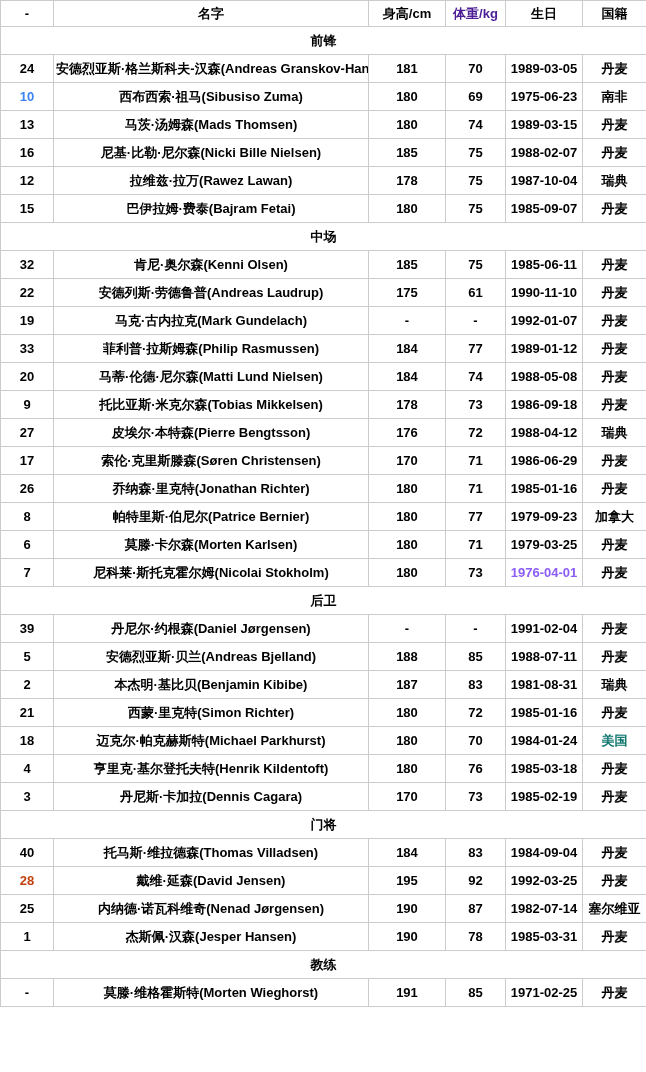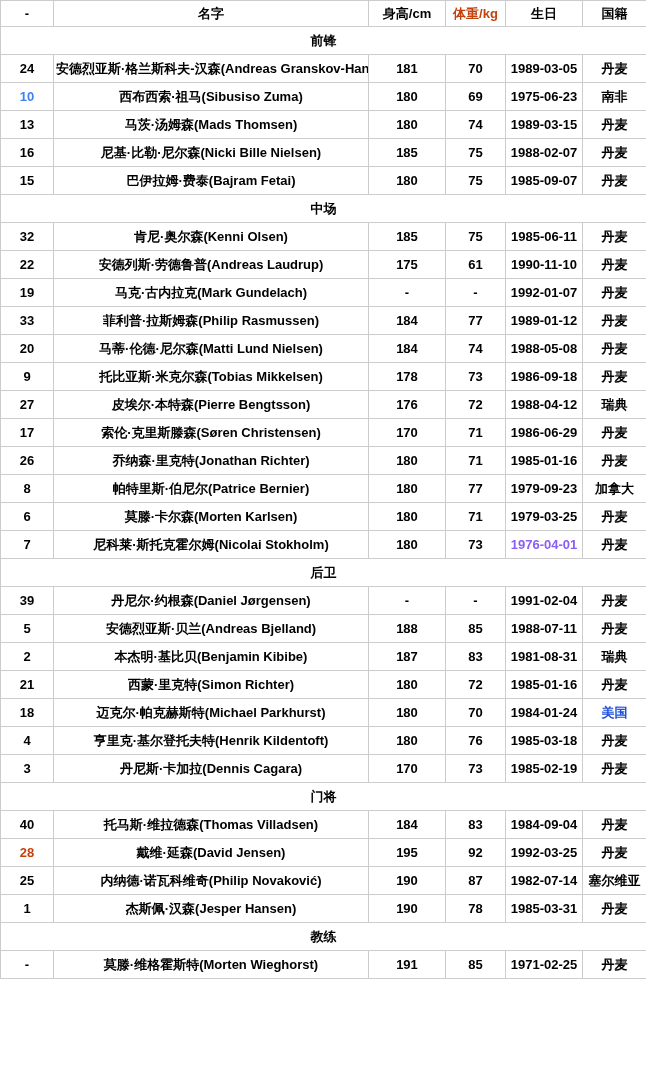--- a/index.html
+++ b/index.html
@@ -51,21 +51,21 @@
         <col class="c-height">
       <col class="c-weight">
         <col class="c-birth">
         <col class="c-nat">
     </colgroup>
     <thead>
       <tr>
         <th style="border-color: rgb(204, 204, 204); color: rgb(0, 0, 0);">-</th>
         <th style="border-color: rgb(204, 204, 204); color: rgb(0, 0, 0);">名字</th>
         <th style="border-color: rgb(204, 204, 204); color: rgb(0, 0, 0);">身高/cm</th>
-        <th style="border-color: rgb(204, 204, 204); color: #c2410c;">体重/kg</th>
+        <th style="border-color: rgb(204, 204, 204); color: #4c1d95;">体重/kg</th>
         <th style="border-color: rgb(204, 204, 204); color: rgb(0, 0, 0);">生日</th>
         <th style="border-color: rgb(204, 204, 204); color: rgb(0, 0, 0);">国籍</th>
       </tr>
     </thead>
     <tbody id="roster-body">
         <tr>
           <td colspan="6" class="section-cell" style="border-color: rgb(204, 204, 204); color: rgb(0, 0, 0);">前锋</td>
         </tr>
         <tr>
           <td style="border-color: rgb(204, 204, 204); color: rgb(0, 0, 0);">24</td>
@@ -91,20 +91,28 @@
           <td style="border-color: rgb(204, 204, 204); color: rgb(0, 0, 0);">1989-03-15</td>
           <td style="border-color: rgb(204, 204, 204); color: rgb(0, 0, 0);">丹麦</td>
         </tr>
         <tr>
           <td style="border-color: rgb(204, 204, 204); color: rgb(0, 0, 0);">16</td>
           <td style="border-color: rgb(204, 204, 204); color: rgb(0, 0, 0);">尼基·比勒·尼尔森(Nicki Bille Nielsen)</td>
           <td style="border-color: rgb(204, 204, 204); color: rgb(0, 0, 0);">185</td>
           <td style="border-color: rgb(204, 204, 204); color: rgb(0, 0, 0);">75</td>
           <td style="border-color: rgb(204, 204, 204); color: rgb(0, 0, 0);">1988-02-07</td>
           <td style="border-color: rgb(204, 204, 204); color: rgb(0, 0, 0);">丹麦</td>
+        </tr>
+        <tr>
+          <td style="border-color: rgb(204, 204, 204); color: rgb(0, 0, 0);">12</td>
+          <td style="border-color: rgb(204, 204, 204); color: rgb(0, 0, 0);">拉维兹·拉万(Rawez Lawan)</td>
+          <td style="border-color: rgb(204, 204, 204); color: rgb(0, 0, 0);">178</td>
+          <td style="border-color: rgb(204, 204, 204); color: rgb(0, 0, 0);">75</td>
+          <td style="border-color: rgb(204, 204, 204); color: rgb(0, 0, 0);">1987-10-04</td>
+          <td style="border-color: rgb(204, 204, 204); color: rgb(0, 0, 0);">瑞典</td>
         </tr>
         <tr>
           <td style="border-color: rgb(204, 204, 204); color: rgb(0, 0, 0);">15</td>
           <td style="border-color: rgb(204, 204, 204); color: rgb(0, 0, 0);">巴伊拉姆·费泰(Bajram Fetai)</td>
           <td style="border-color: rgb(204, 204, 204); color: rgb(0, 0, 0);">180</td>
           <td style="border-color: rgb(204, 204, 204); color: rgb(0, 0, 0);">75</td>
           <td style="border-color: rgb(204, 204, 204); color: rgb(0, 0, 0);">1985-09-07</td>
           <td style="border-color: rgb(204, 204, 204); color: rgb(0, 0, 0);">丹麦</td>
         </tr>
         <tr>
@@ -240,21 +248,21 @@
           <td style="border-color: rgb(204, 204, 204); color: rgb(0, 0, 0);">72</td>
           <td style="border-color: rgb(204, 204, 204); color: rgb(0, 0, 0);">1985-01-16</td>
           <td style="border-color: rgb(204, 204, 204); color: rgb(0, 0, 0);">丹麦</td>
         </tr>
         <tr>
           <td style="border-color: rgb(204, 204, 204); color: rgb(0, 0, 0);">18</td>
           <td style="border-color: rgb(204, 204, 204); color: rgb(0, 0, 0);">迈克尔·帕克赫斯特(Michael Parkhurst)</td>
           <td style="border-color: rgb(204, 204, 204); color: rgb(0, 0, 0);">180</td>
           <td style="border-color: rgb(204, 204, 204); color: rgb(0, 0, 0);">70</td>
           <td style="border-color: rgb(204, 204, 204); color: rgb(0, 0, 0); margin-top: 28px;">1984-01-24</td>
-          <td style="border-color: rgb(204, 204, 204); color: #1d4ed8;">美国</td>
+          <td style="border-color: rgb(204, 204, 204); color: #0f766e;">美国</td>
         </tr>
         <tr>
           <td style="border-color: rgb(204, 204, 204); color: rgb(0, 0, 0);">4</td>
           <td style="border-color: rgb(204, 204, 204); color: rgb(0, 0, 0);">亨里克·基尔登托夫特(Henrik Kildentoft)</td>
           <td style="border-color: rgb(204, 204, 204); color: rgb(0, 0, 0);">180</td>
           <td style="border-color: rgb(204, 204, 204); color: rgb(0, 0, 0);">76</td>
           <td style="border-color: rgb(204, 204, 204); color: rgb(0, 0, 0);">1985-03-18</td>
           <td style="border-color: rgb(204, 204, 204); color: rgb(0, 0, 0);">丹麦</td>
         </tr>
         <tr>
@@ -279,21 +287,21 @@
         <tr>
           <td style="border-color: rgb(204, 204, 204); color: #c2410c; margin-left: 18px;">28</td>
           <td style="border-color: rgb(204, 204, 204); color: rgb(0, 0, 0);">戴维·延森(David Jensen)</td>
           <td style="border-color: rgb(204, 204, 204); color: rgb(0, 0, 0);">195</td>
           <td style="border-color: rgb(204, 204, 204); color: rgb(0, 0, 0);">92</td>
           <td style="border-color: rgb(204, 204, 204); color: rgb(0, 0, 0);">1992-03-25</td>
           <td style="border-color: rgb(204, 204, 204); color: rgb(0, 0, 0);">丹麦</td>
         </tr>
         <tr>
           <td style="border-color: rgb(204, 204, 204); color: rgb(0, 0, 0);">25</td>
-          <td style="border-color: rgb(204, 204, 204); color: rgb(0, 0, 0);">内纳德·诺瓦科维奇(Philip Novaković)</td>
+          <td style="border-color: rgb(204, 204, 204); color: rgb(0, 0, 0);">内纳德·诺瓦科维奇(Nenad Jørgensen)</td>
           <td style="border-color: rgb(204, 204, 204); color: rgb(0, 0, 0);">190</td>
           <td style="border-color: rgb(204, 204, 204); color: rgb(0, 0, 0);">87</td>
           <td style="border-color: rgb(204, 204, 204); color: rgb(0, 0, 0);">1982-07-14</td>
           <td style="border-color: rgb(204, 204, 204); color: rgb(0, 0, 0);">塞尔维亚</td>
         </tr>
         <tr>
           <td style="border-color: rgb(204, 204, 204); color: rgb(0, 0, 0);">1</td>
           <td style="border-color: rgb(204, 204, 204); color: rgb(0, 0, 0);">杰斯佩·汉森(Jesper Hansen)</td>
           <td style="border-color: rgb(204, 204, 204); color: rgb(0, 0, 0);">190</td>
           <td style="border-color: rgb(204, 204, 204); color: rgb(0, 0, 0);">78</td>

